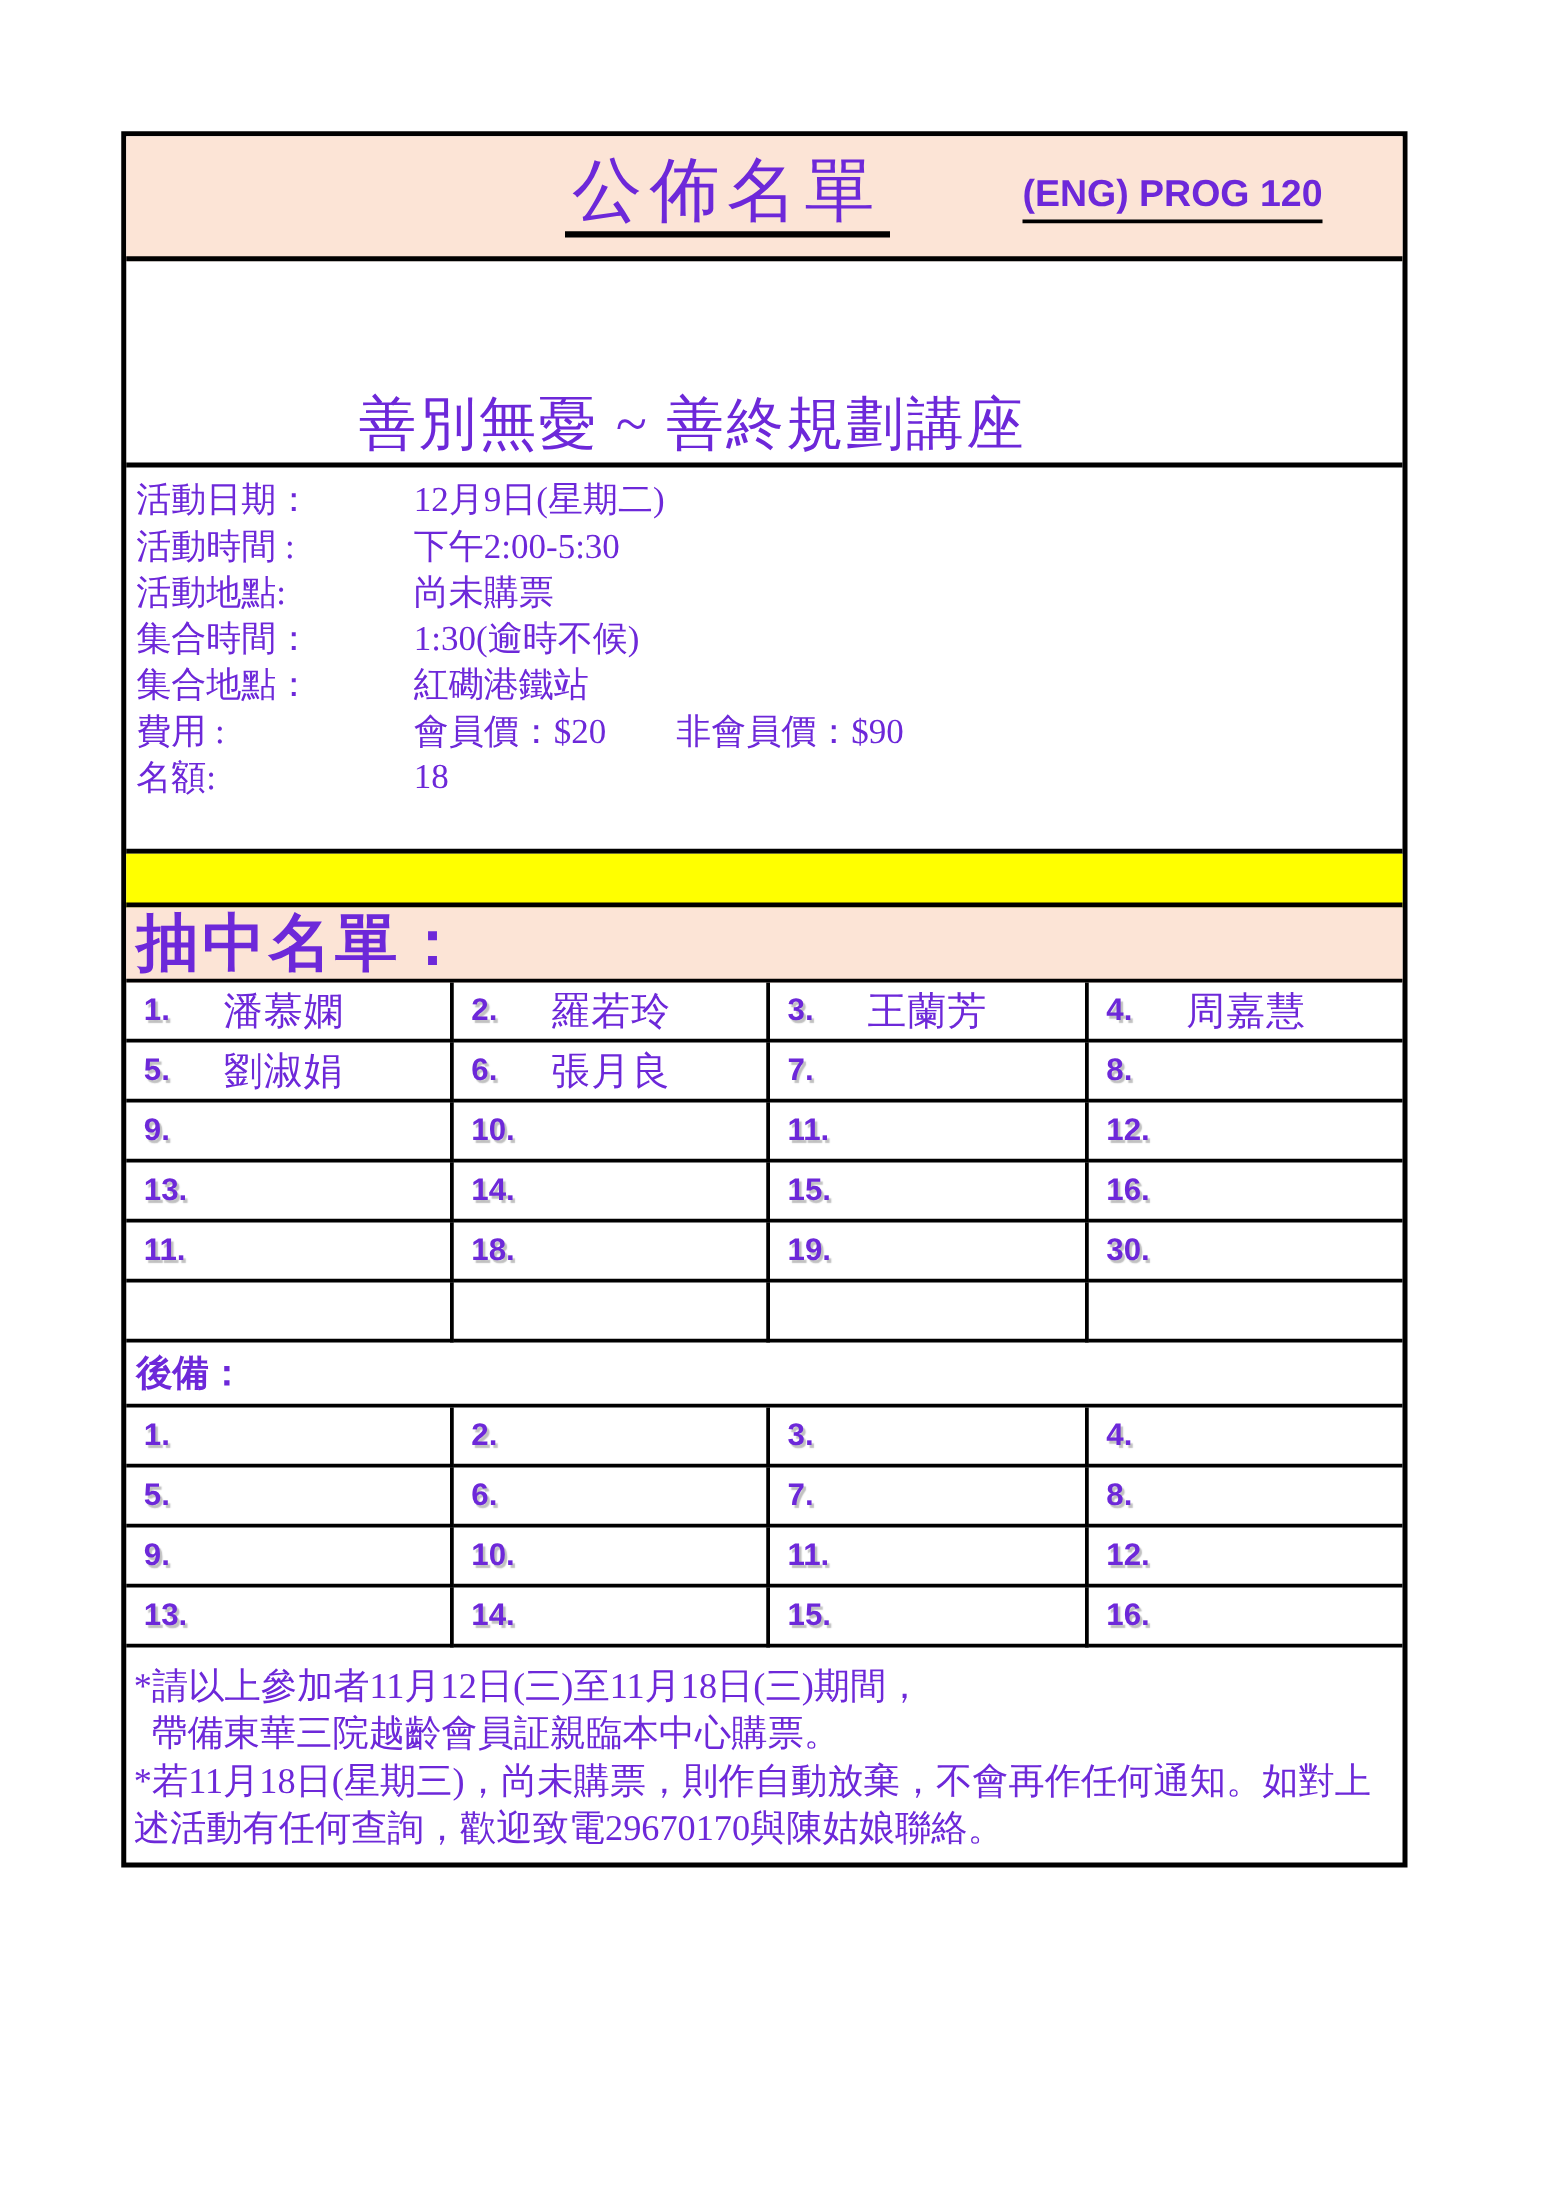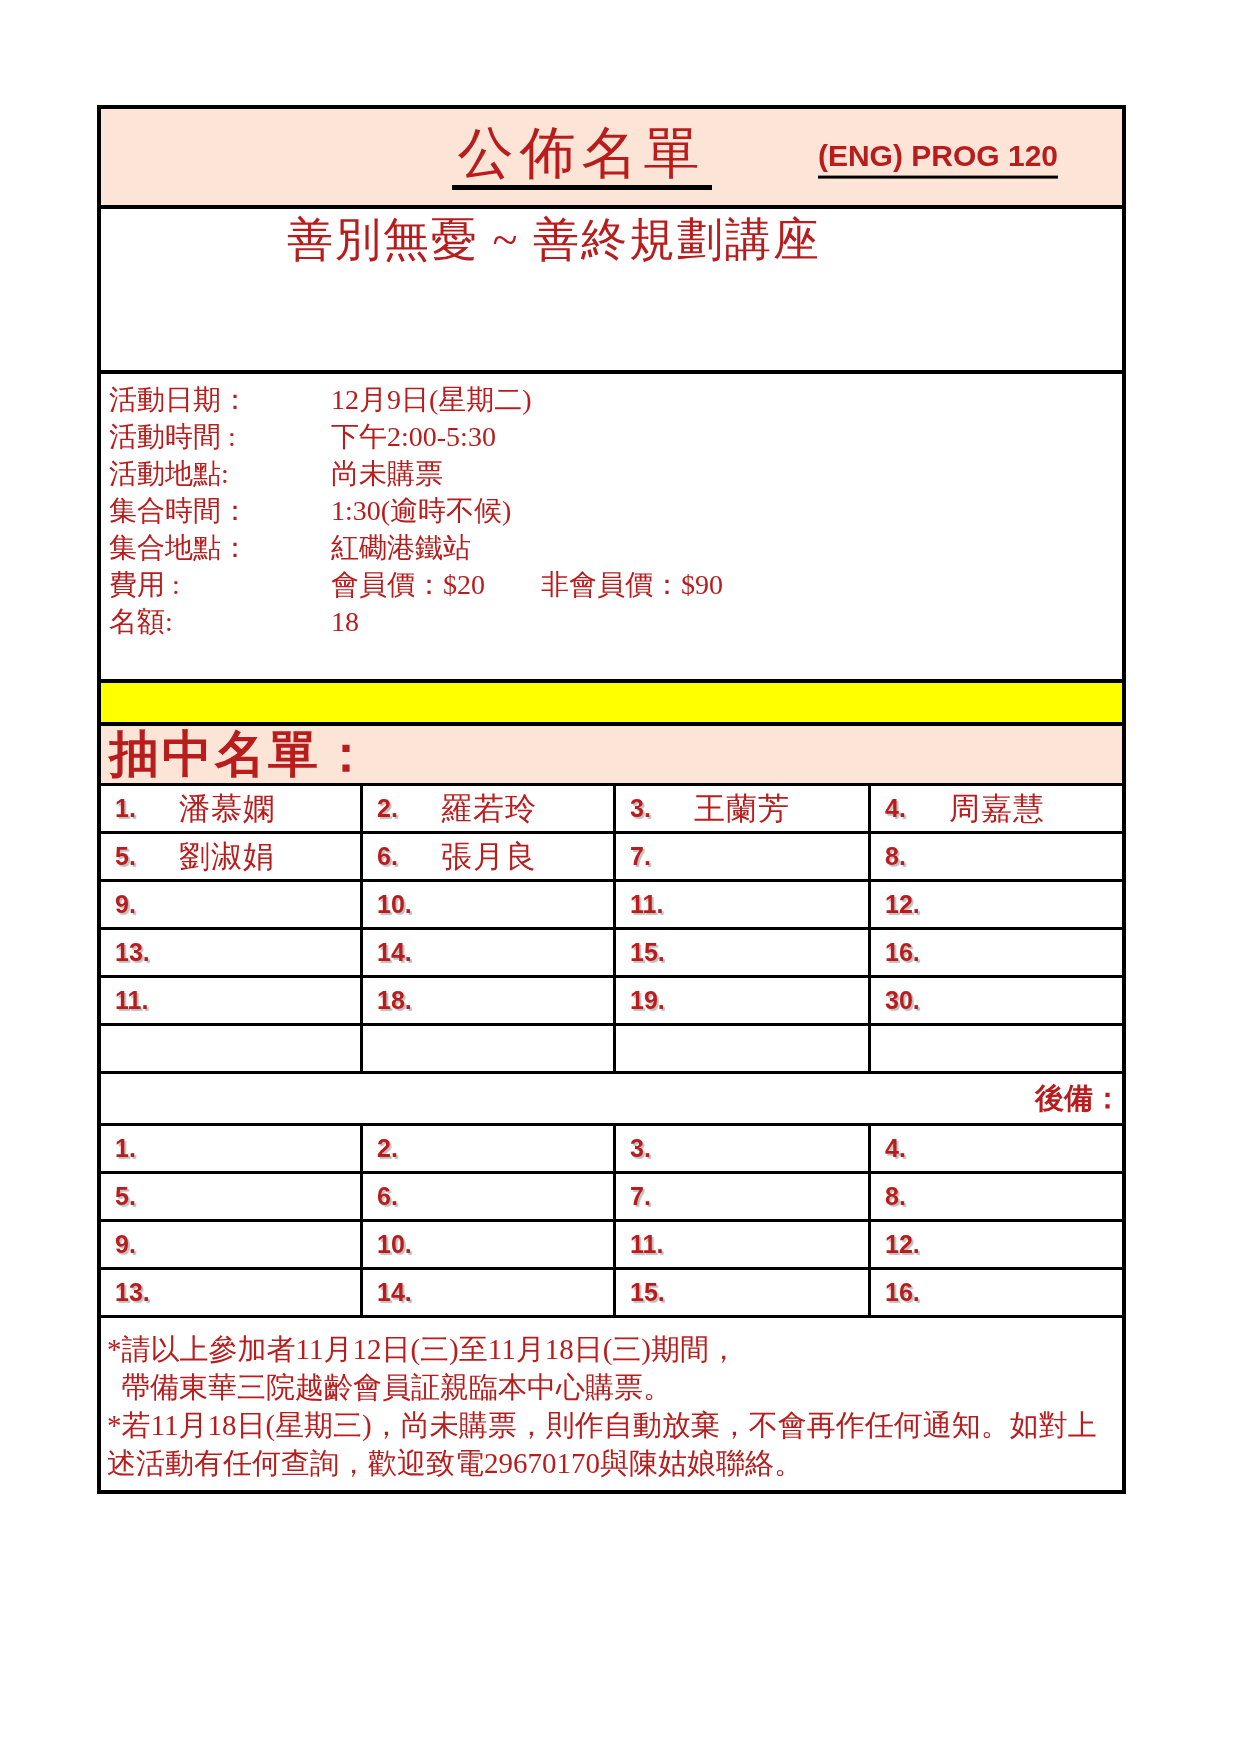--- a/index.html
+++ b/index.html
@@ -3,21 +3,21 @@
 <meta charset="utf-8">
 <style>
   * { box-sizing: border-box; margin: 0; padding: 0; }
   html,body { background:#fff; }
   .page {
     position: relative;
     width: 1241px;
     height: 1755px;
     background: #ffffff;
     font-family: "Liberation Serif", serif;
-    color: #b91c1c;
+    color: #6d28d9;
     overflow: hidden;
   }
   .doc {
     position: absolute;
     left: 97px;
     top: 105px;
     width: 1029px;
     border: 4px solid #000;
     background: #fff;
   }
@@ -48,21 +48,21 @@
     font-weight: bold;
     font-size: 30px;
     border-bottom: 3px solid #000;
     padding-bottom: 3px;
   }
   
   .sec-title {
     height: 165px;
     border-bottom: 4px solid #000;
     display: flex;
-    align-items: flex-start;
+    align-items: flex-end;
     justify-content: center;
     padding-right: 115px;
   }
   .event-title { font-size: 46px; letter-spacing: 2px; }
   
   .sec-info {
     height: 309px;
     border-bottom: 4px solid #000;
     padding: 7px 0 0 8px;
   }
@@ -114,21 +114,20 @@
   .nm { font-size: 31px; letter-spacing: 1px; white-space: nowrap; }
   
   .sec-backuphead {
     height: 52px;
     border-bottom: 3px solid #000;
     display: flex;
     align-items: center;
     padding-left: 8px;
     font-size: 29px;
     font-weight: bold;
-    justify-content: flex-end;
   }
   
   .sec-notes {
     height: 172px;
     padding: 12px 8px 0 6px;
   }
   .note-line {
     font-size: 29px;
     line-height: 38px;
     white-space: nowrap;

